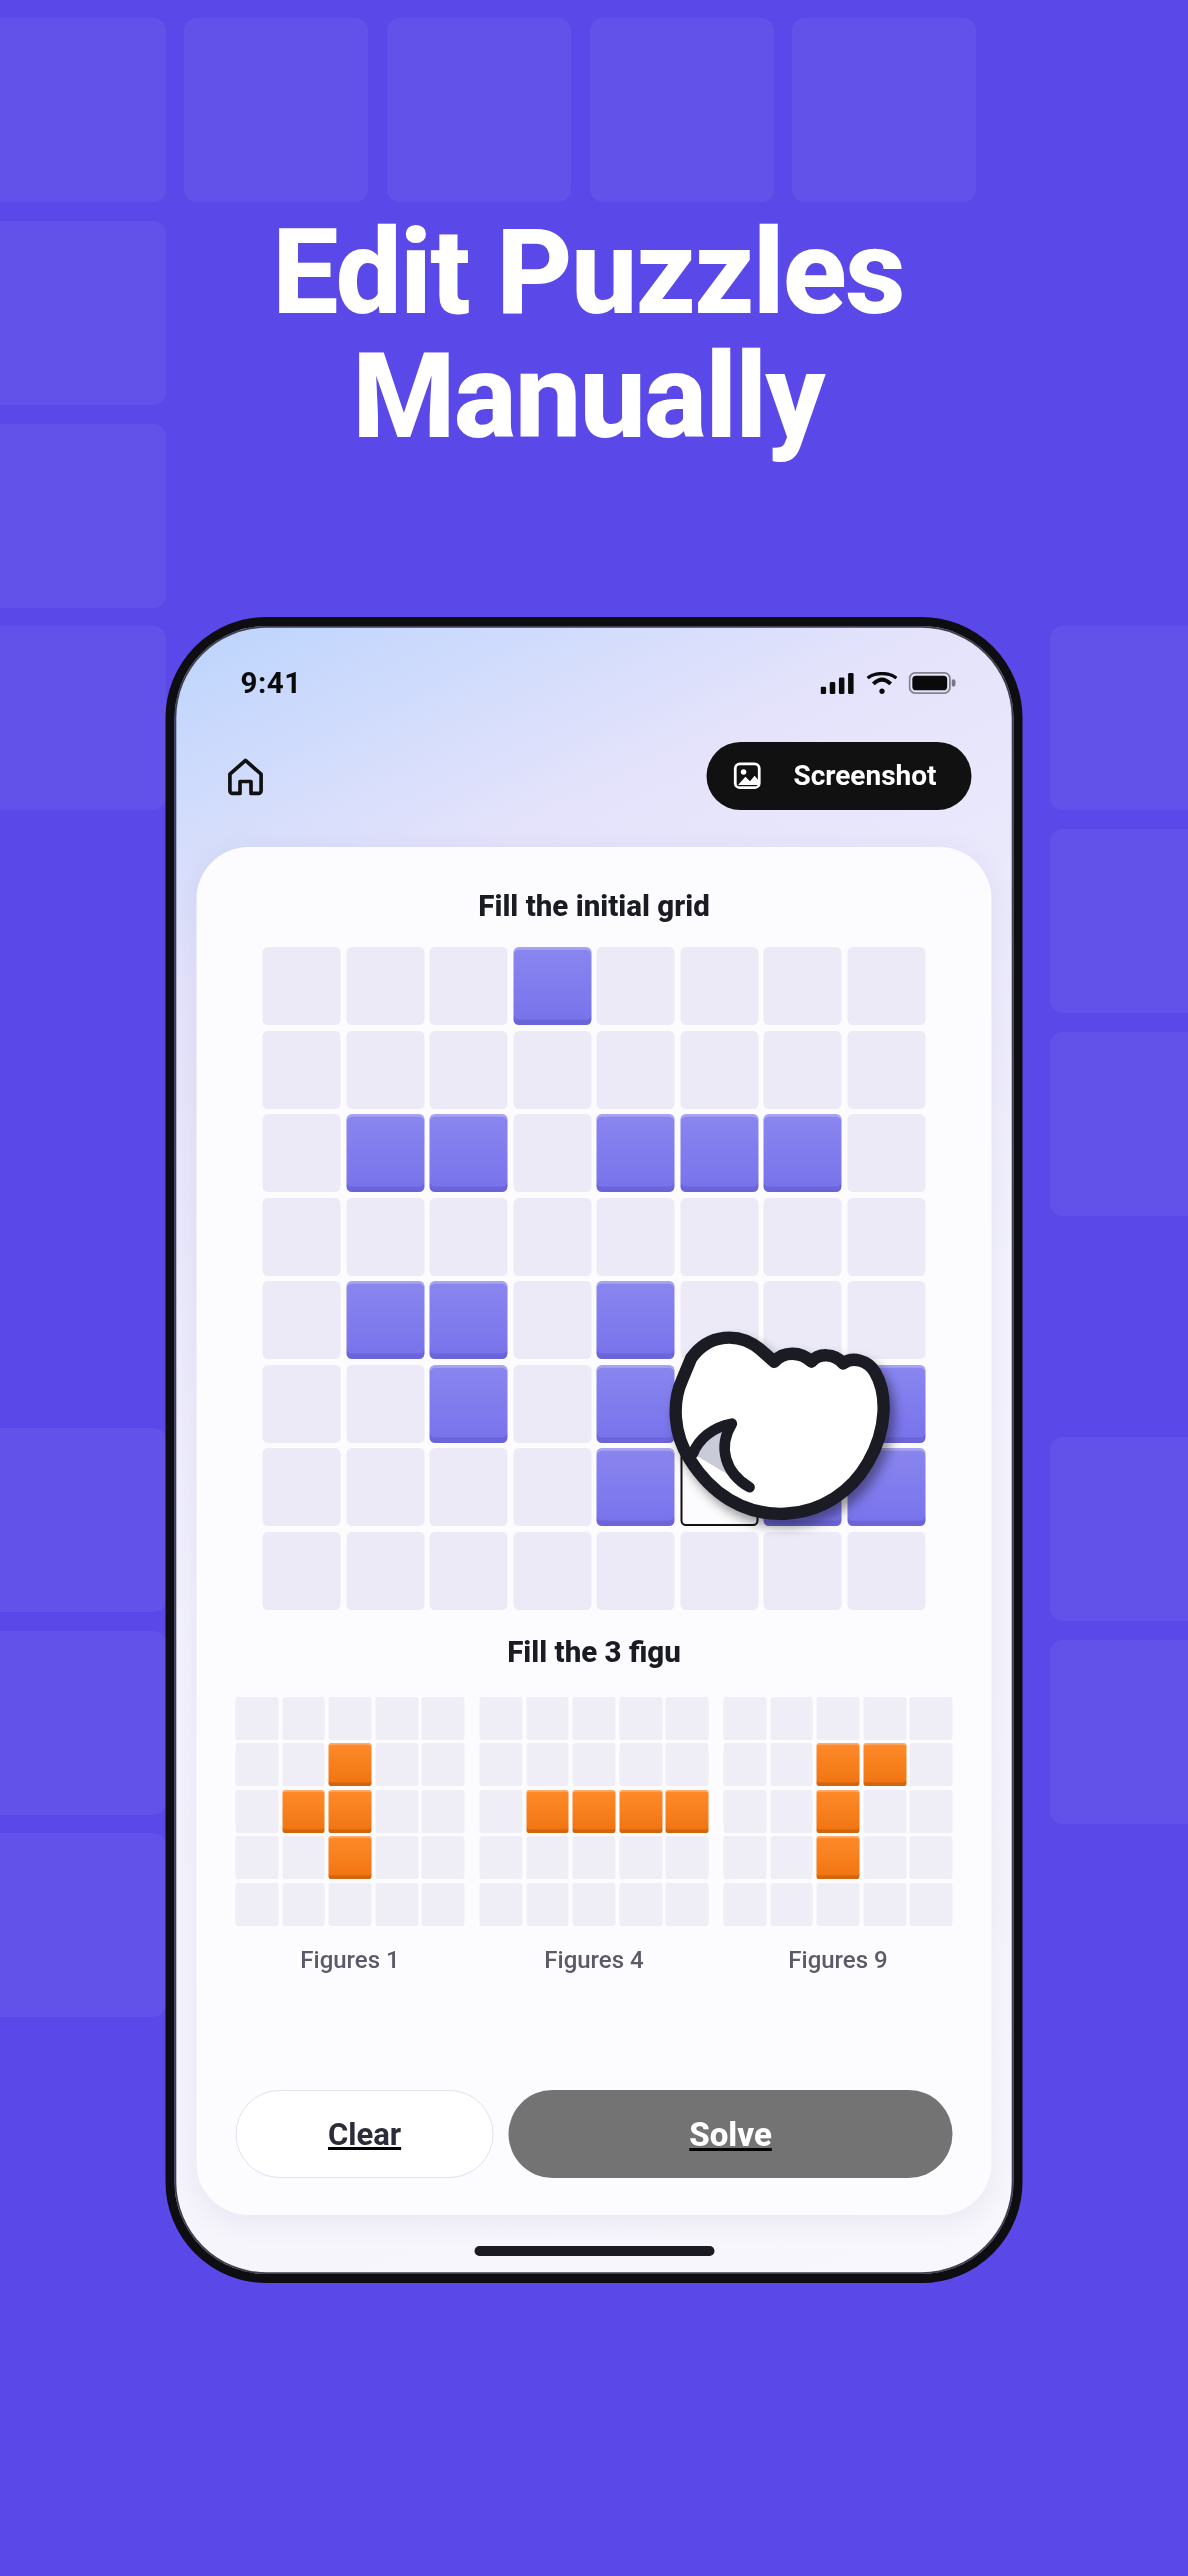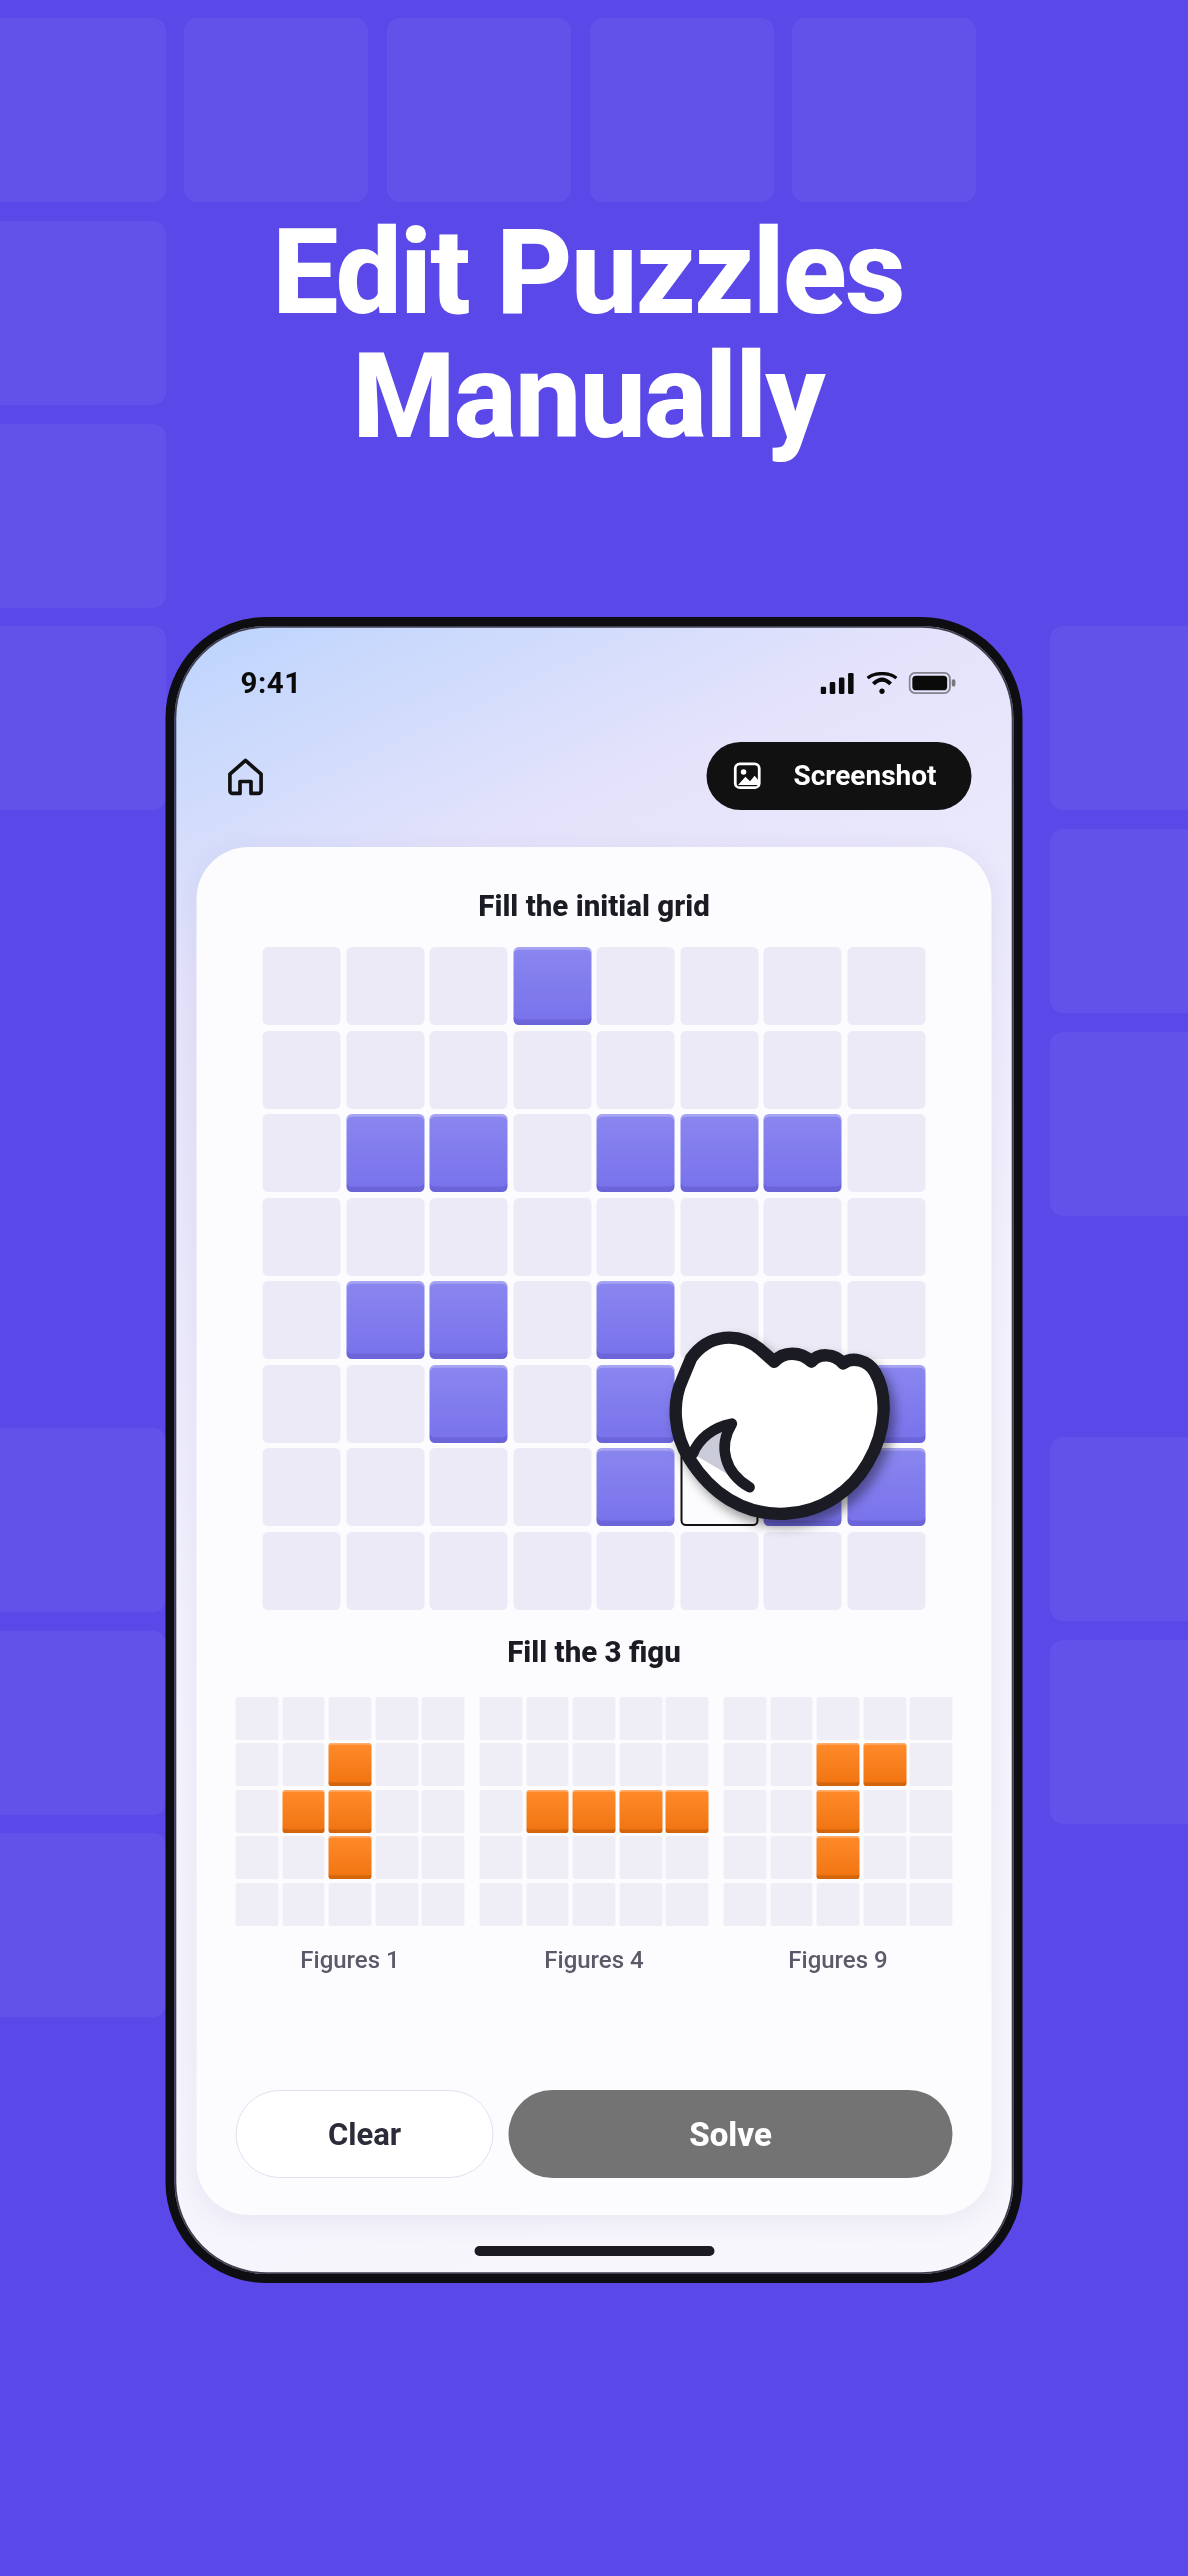--- a/index.html
+++ b/index.html
@@ -179,20 +179,21 @@
     margin-top: 20px;
     font-weight: 500;
   }
 
   
   .btn-row {
     margin-top: auto;
     display: flex;
     gap: 15px;
     padding-top: 46px;
+    text-decoration: underline;
   }
   .btn-clear {
     flex: 0 0 36%;
     height: 88px;
     border-radius: 44px;
     background: #fff;
     border: 1.8px solid #e1dff0;
     color: #2b2b3a;
     font-size: 31px;
     font-weight: 700;

